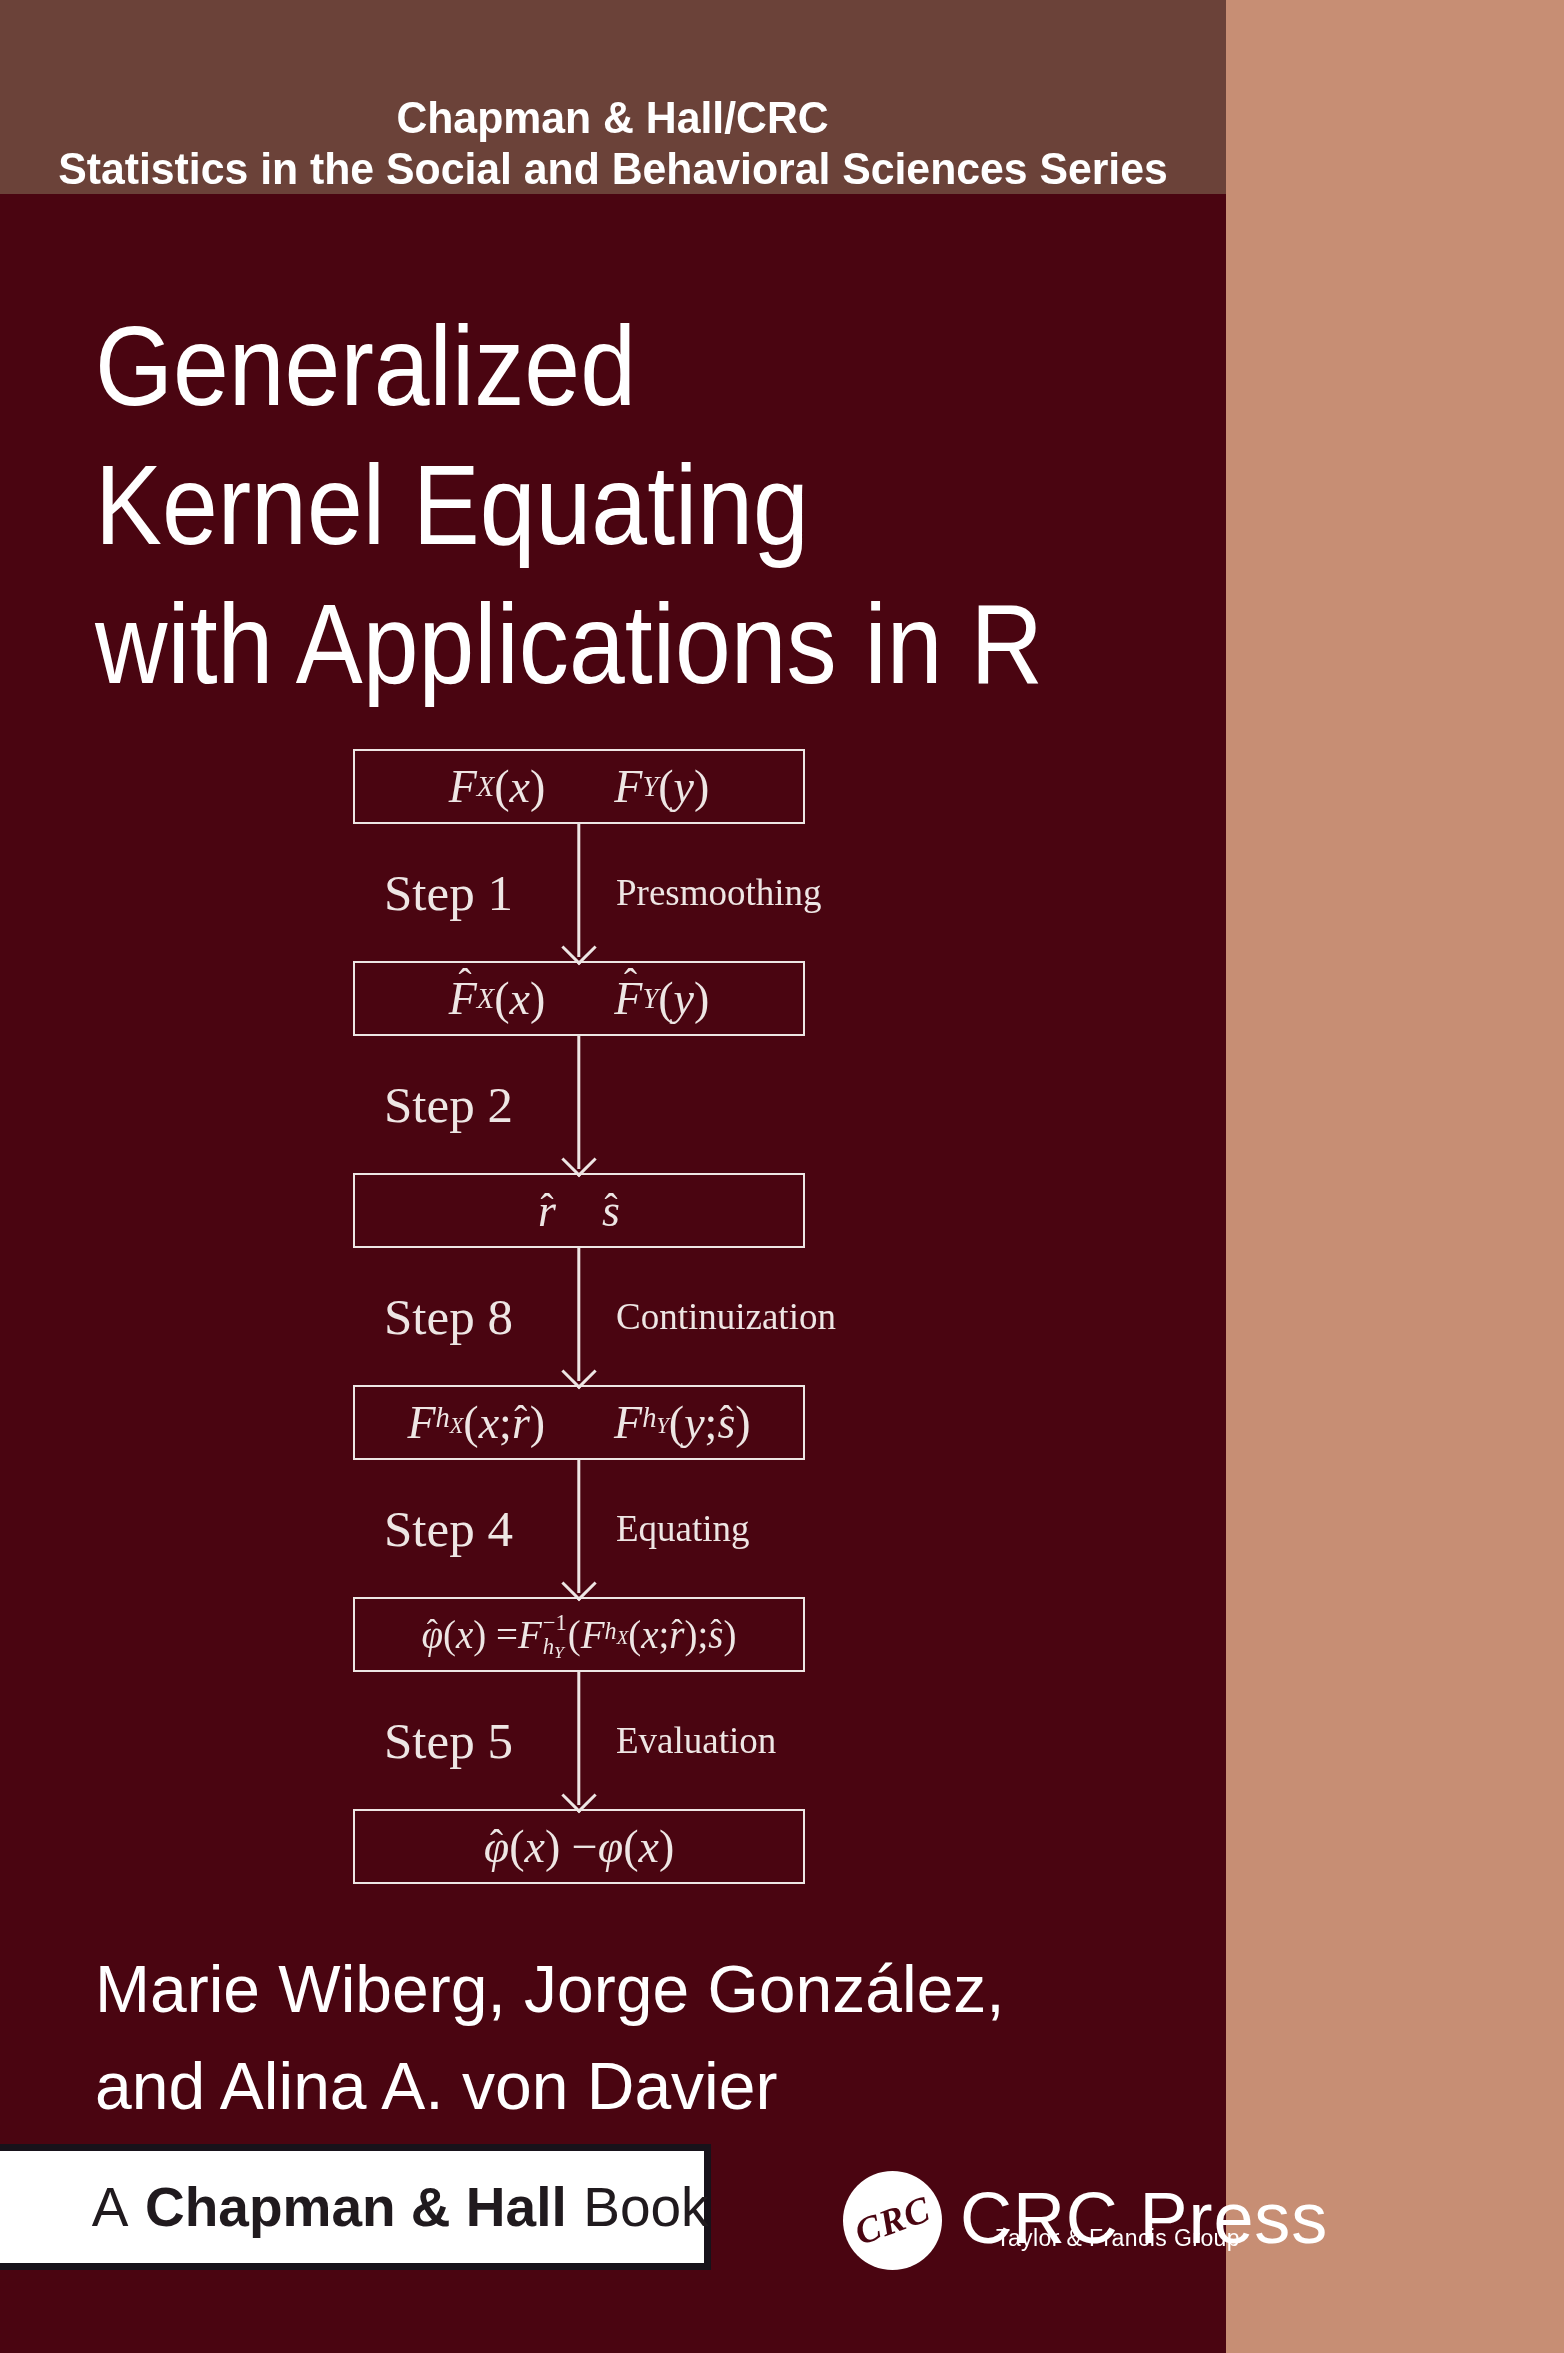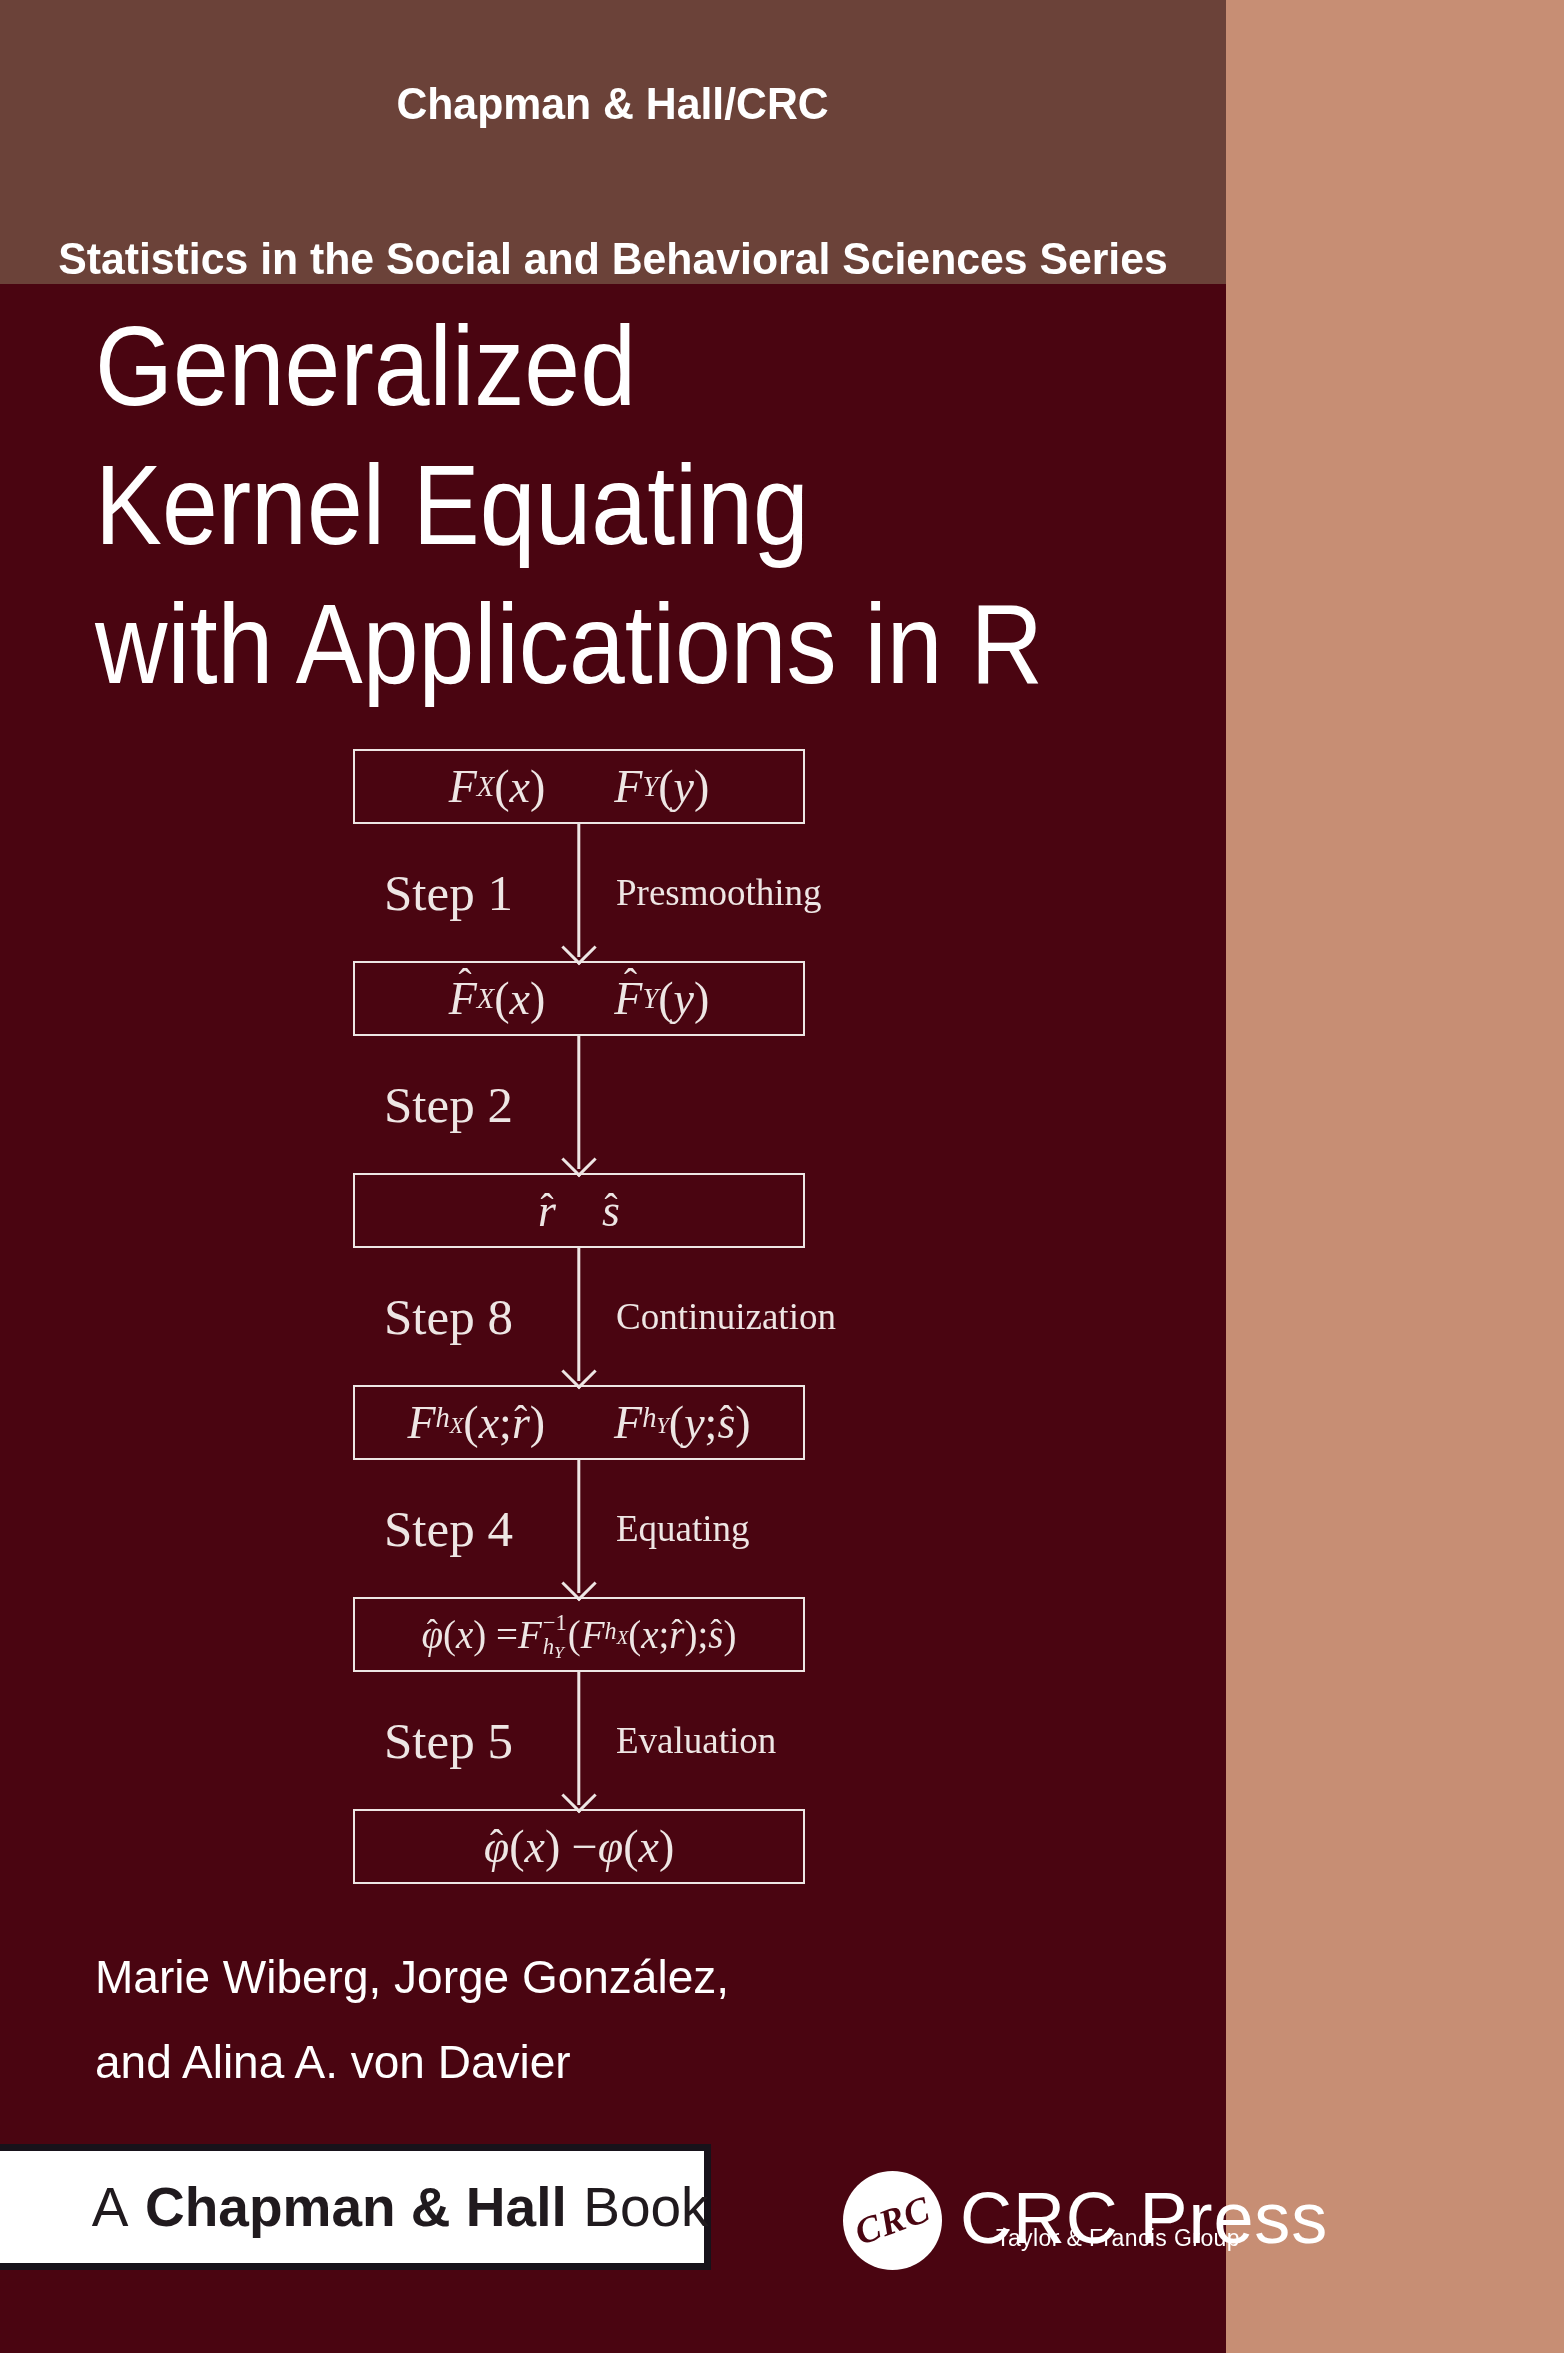--- a/index.html
+++ b/index.html
@@ -5,22 +5,22 @@
   html,body{margin:0;padding:0;background:#222;}
   .cover{
     position:relative; width:1565px; height:2354px; overflow:hidden;
     background:#4a0511;
     font-family:"Liberation Sans", sans-serif;
   }
   
   .side-strip{position:absolute; top:0; right:0; width:339px; height:2354px; background:#c78e74;}
   
   .band{
-    position:absolute; left:0; top:0; width:1226px; height:284px; background:#6b4239;
-    display:flex; flex-direction:column; align-items:center; justify-content:space-between;
+    position:absolute; left:0; top:0; width:1226px; height:194px; background:#6b4239;
+    display:flex; flex-direction:column; align-items:center; justify-content:flex-end;
     padding-top:78px; box-sizing:border-box; color:#ffffff;
   }
   .band-line{
     font-weight:700; font-size:45px; line-height:51px; white-space:nowrap;
     transform:scaleX(0.95); transform-origin:50% 50%; letter-spacing:0px;
   }
   
   .title{position:absolute; left:95px; top:296px; color:#ffffff;}
   .title-line{
     font-size:114px; line-height:139px; font-weight:400; white-space:nowrap;
@@ -65,21 +65,21 @@
   }
   .hat.lo::after{top:0.02em; left:50%;}
   .stack{
     display:inline-flex; flex-direction:column; align-items:flex-start;
     font-size:58%; line-height:1.02; vertical-align:-0.60em; margin:0 0.9px;
   }
   .stack .st, .stack .sb{display:block; white-space:nowrap;}
   .stack .ss{font-size:78%; vertical-align:-0.22em;}
   
   .authors{position:absolute; left:95px; top:1935px; color:#ffffff;}
-  .author-line{font-size:46px; line-height:85px; white-space:nowrap;}
+  .author-line{font-size:66px; line-height:85px; white-space:nowrap;margin-top:12px;}
   
   .book-credit{
     position:absolute; left:-10.2px; top:2144px; width:721px; height:126px;
     background:#ffffff; border:7.7px solid #17121a; box-sizing:border-box;
     display:flex; align-items:center; padding-left:95px;
     color:#201a1e; font-size:55px; white-space:nowrap;
   }
   .bc-part{font-weight:400;}
   .bc-brand{font-weight:700; margin:10px 0.30em;}
   .crc-circle{

